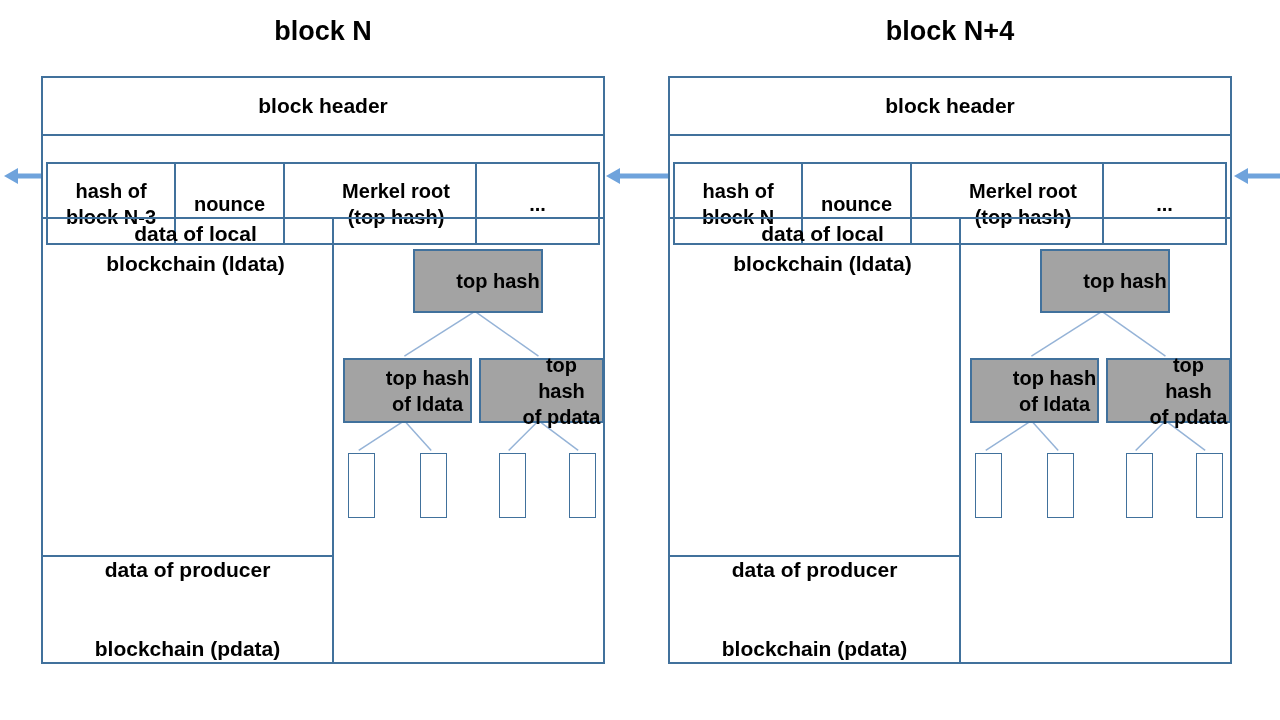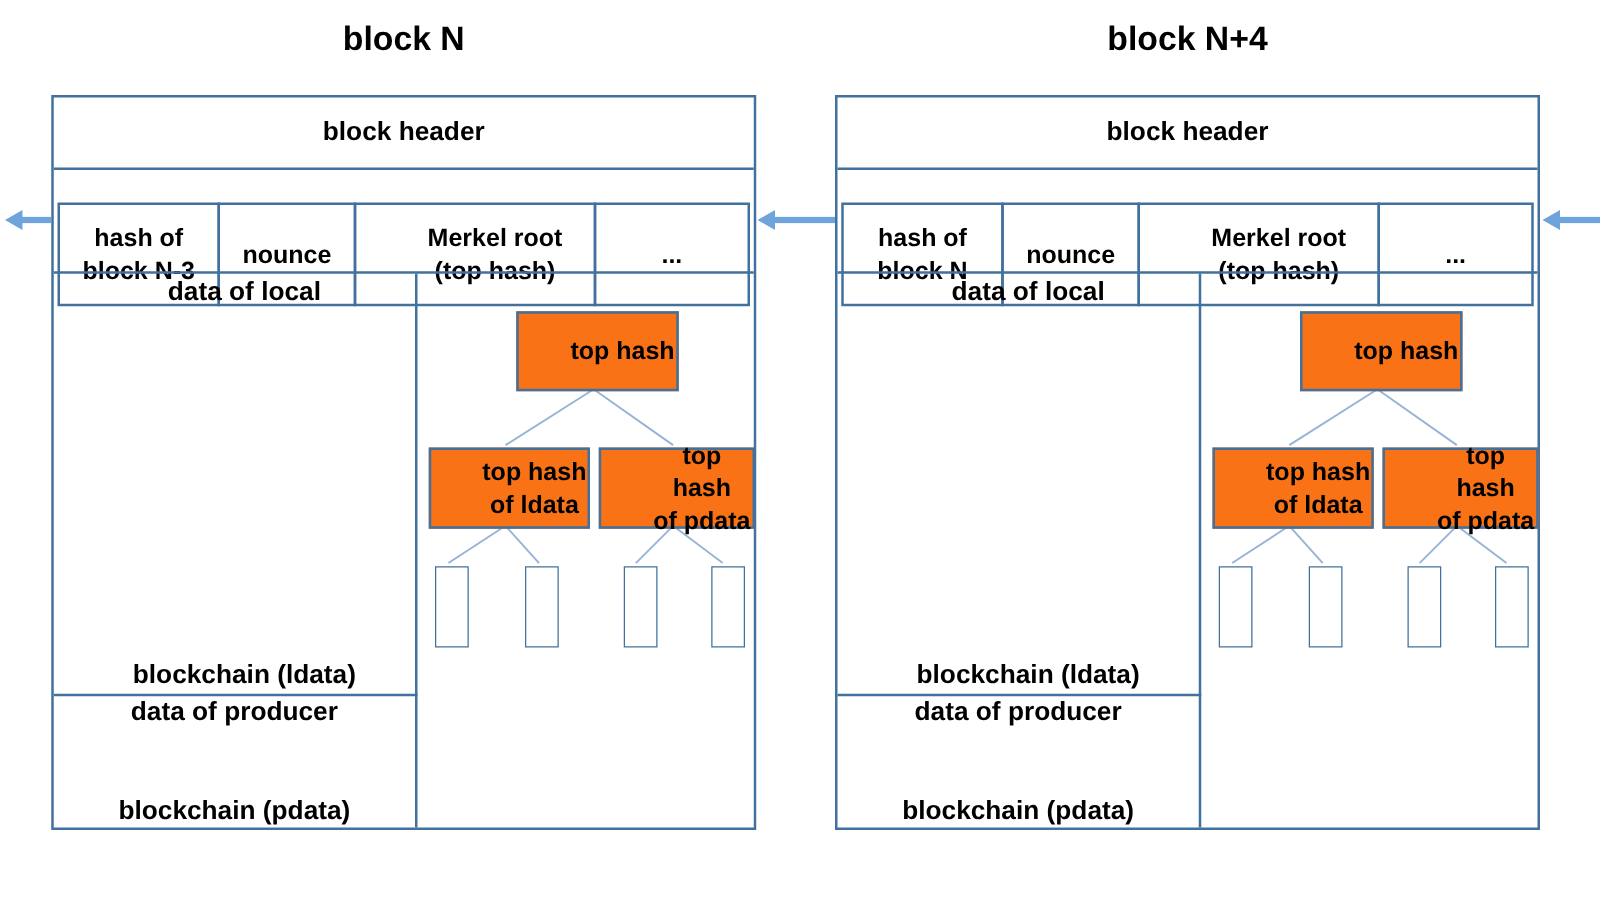--- a/index.html
+++ b/index.html
@@ -41,35 +41,35 @@
   .cell.c1 { width:130px; }
   .cell.c2 { width:111px; }
   .cell.c3 { width:194px;padding-left:32px; }
   .cell.c4 { flex:1; }
 
   .body-divider { position:absolute; top:139px; left:0; right:0; border-top:2px solid var(--border); }
   .col-divider  { position:absolute; top:141px; bottom:0; left:289px; border-left:2px solid var(--border); }
 
   .ldata {
     position:absolute; top:141px; left:0; width:289px; height:336px;
-    display:flex; flex-direction:column; justify-content:space-between; align-items:center;
+    display:flex; flex-direction:column; justify-content:flex-start; align-items:center;
     font-size:21px; line-height:1.45; text-align:center;padding-left:16px;
   }
   .pdata-divider { position:absolute; top:477px; left:0; width:291px; border-top:2px solid var(--border); }
   .pdata {
     position:absolute; top:479px; left:0; width:289px; bottom:0;
     display:flex; flex-direction:column; justify-content:center; align-items:center;
     font-size:21px; line-height:1.45; text-align:center;gap:48px;
   }
 
   .connectors { position:absolute; left:0; top:0; width:100%; height:100%; pointer-events:none; }
   .connectors line { stroke:var(--connector); stroke-width:1.5; }
 
   .tree-box {
-    position:absolute; border:2px solid var(--border); background:#f97316;
+    position:absolute; border:2px solid var(--border); background:#a3a3a3;
     display:flex; flex-direction:column; align-items:center; justify-content:center;
     font-size:20px; line-height:1.3; text-align:center;padding-left:40px;
   }
   .top-hash { left:370px; top:171px; width:130px; height:64px; }
   .lhash    { left:300px; top:280px; width:129px; height:65px; }
   .phash    { left:436px; top:280px; width:125px; height:65px; }
 
   .leaf { position:absolute; top:375px; width:27px; height:65px; border:1.5px solid var(--border); background:#fff; }
   .leaf.l1 { left:305px; } .leaf.l2 { left:377px; }
   .leaf.l3 { left:456px; } .leaf.l4 { left:526px; }

